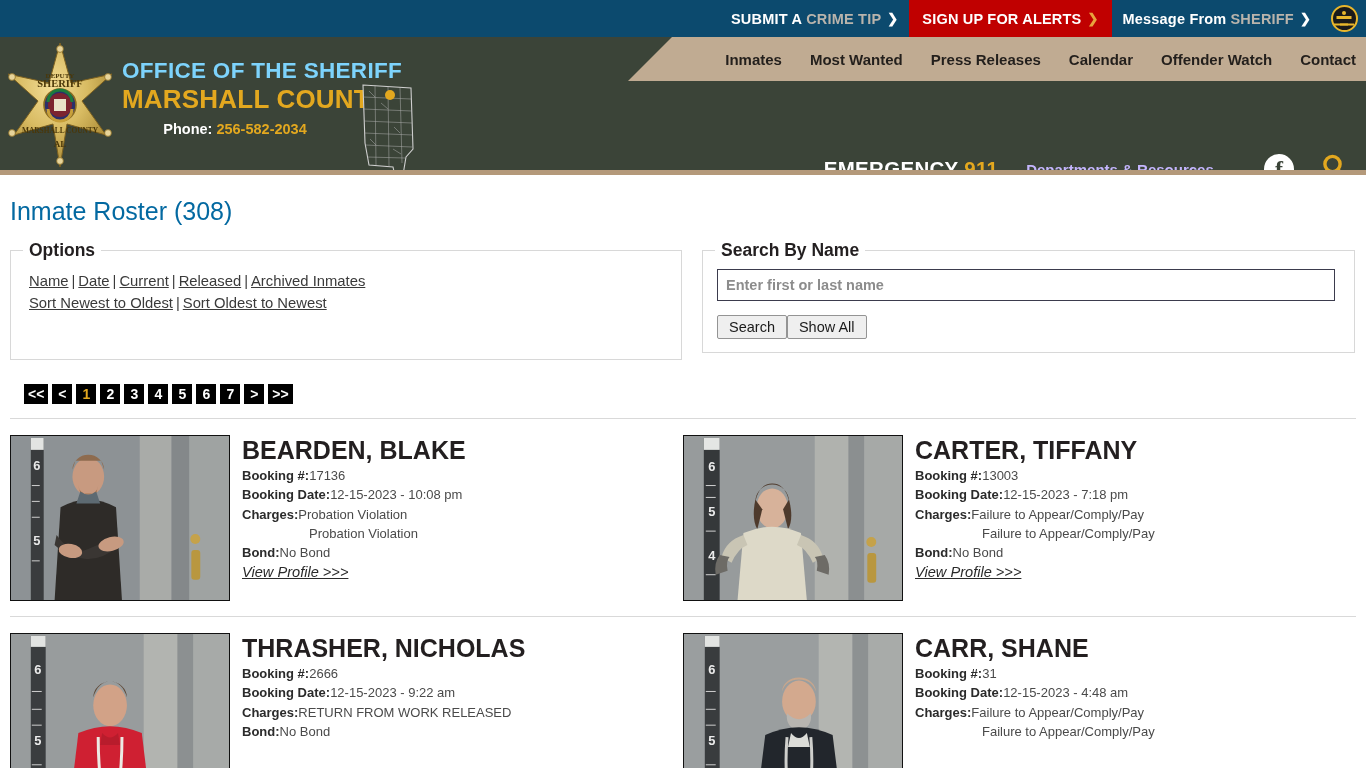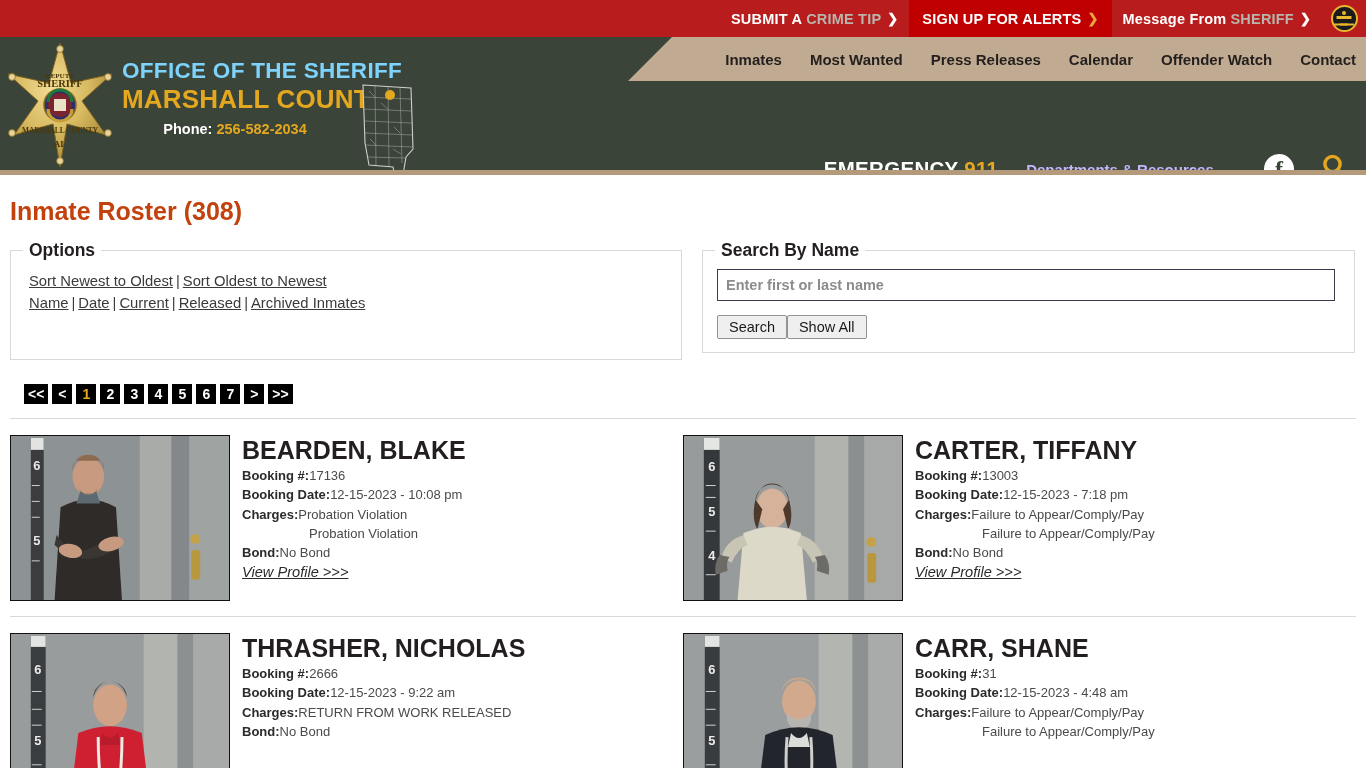--- a/index.html
+++ b/index.html
@@ -7,21 +7,21 @@
     margin: 0; padding: 0;
     width: 1366px; height: 768px;
     background: #ffffff;
     font-family: "Liberation Sans", sans-serif;
     overflow: hidden;
   }
 
   
   .topbar {
     height: 37px;
-    background: #b91c1c;
+    background: #0c4a6e;
     display: flex;
     align-items: stretch;
     justify-content: flex-end;
     position: relative;
   }
   .topbar-link {
     display: flex; align-items: center;
     color: #ffffff;
     font-size: 14.5px;
     font-weight: bold;
@@ -141,21 +141,21 @@
   .fb span {
     color: #3b4438; font-size: 24px; font-weight: bold;
     font-family: "Liberation Serif", serif;
     line-height: 26px;
   }
   .search-ico { cursor: pointer; margin-right: 8px; }
 
   
   .content { padding: 0 10px; }
   .page-title {
-    font-size: 25px; font-weight: bold; color: #c2410c;
+    font-size: 25px; font-weight: normal; color: #0369a1;
     margin: 22px 0 14px 0;
   }
 
   .panels { display: flex; gap: 20px; align-items: flex-start; }
 
   fieldset.panel {
     border: 1px solid #d8d8d8;
     margin: 0; padding: 6px 12px 12px 12px;
     background: #ffffff;
   }
@@ -362,24 +362,24 @@
 </div>
 
 <div class="content">
   <div class="page-title">Inmate Roster (308)</div>
 
   <div class="panels">
 
     <fieldset class="panel opt-panel">
       <legend>Options</legend>
       <div class="opt-row">
+        <a>Name</a><span class="opt-sep">|</span><a>Date</a><span class="opt-sep">|</span><a>Current</a><span class="opt-sep">|</span><a>Released</a><span class="opt-sep">|</span><a>Archived Inmates</a>
+      </div>
+      <div class="opt-row">
         <a>Sort Newest to Oldest</a><span class="opt-sep">|</span><a>Sort Oldest to Newest</a>
-      </div>
-      <div class="opt-row">
-        <a>Name</a><span class="opt-sep">|</span><a>Date</a><span class="opt-sep">|</span><a>Current</a><span class="opt-sep">|</span><a>Released</a><span class="opt-sep">|</span><a>Archived Inmates</a>
       </div>
     </fieldset>
 
     <fieldset class="panel search-panel">
       <legend>Search By Name</legend>
       <input class="name-input" type="text" placeholder="Enter first or last name" style="">
       <div class="btn-row">
         <button class="btn">Search</button>
         <button class="btn">Show All</button>
       </div>

